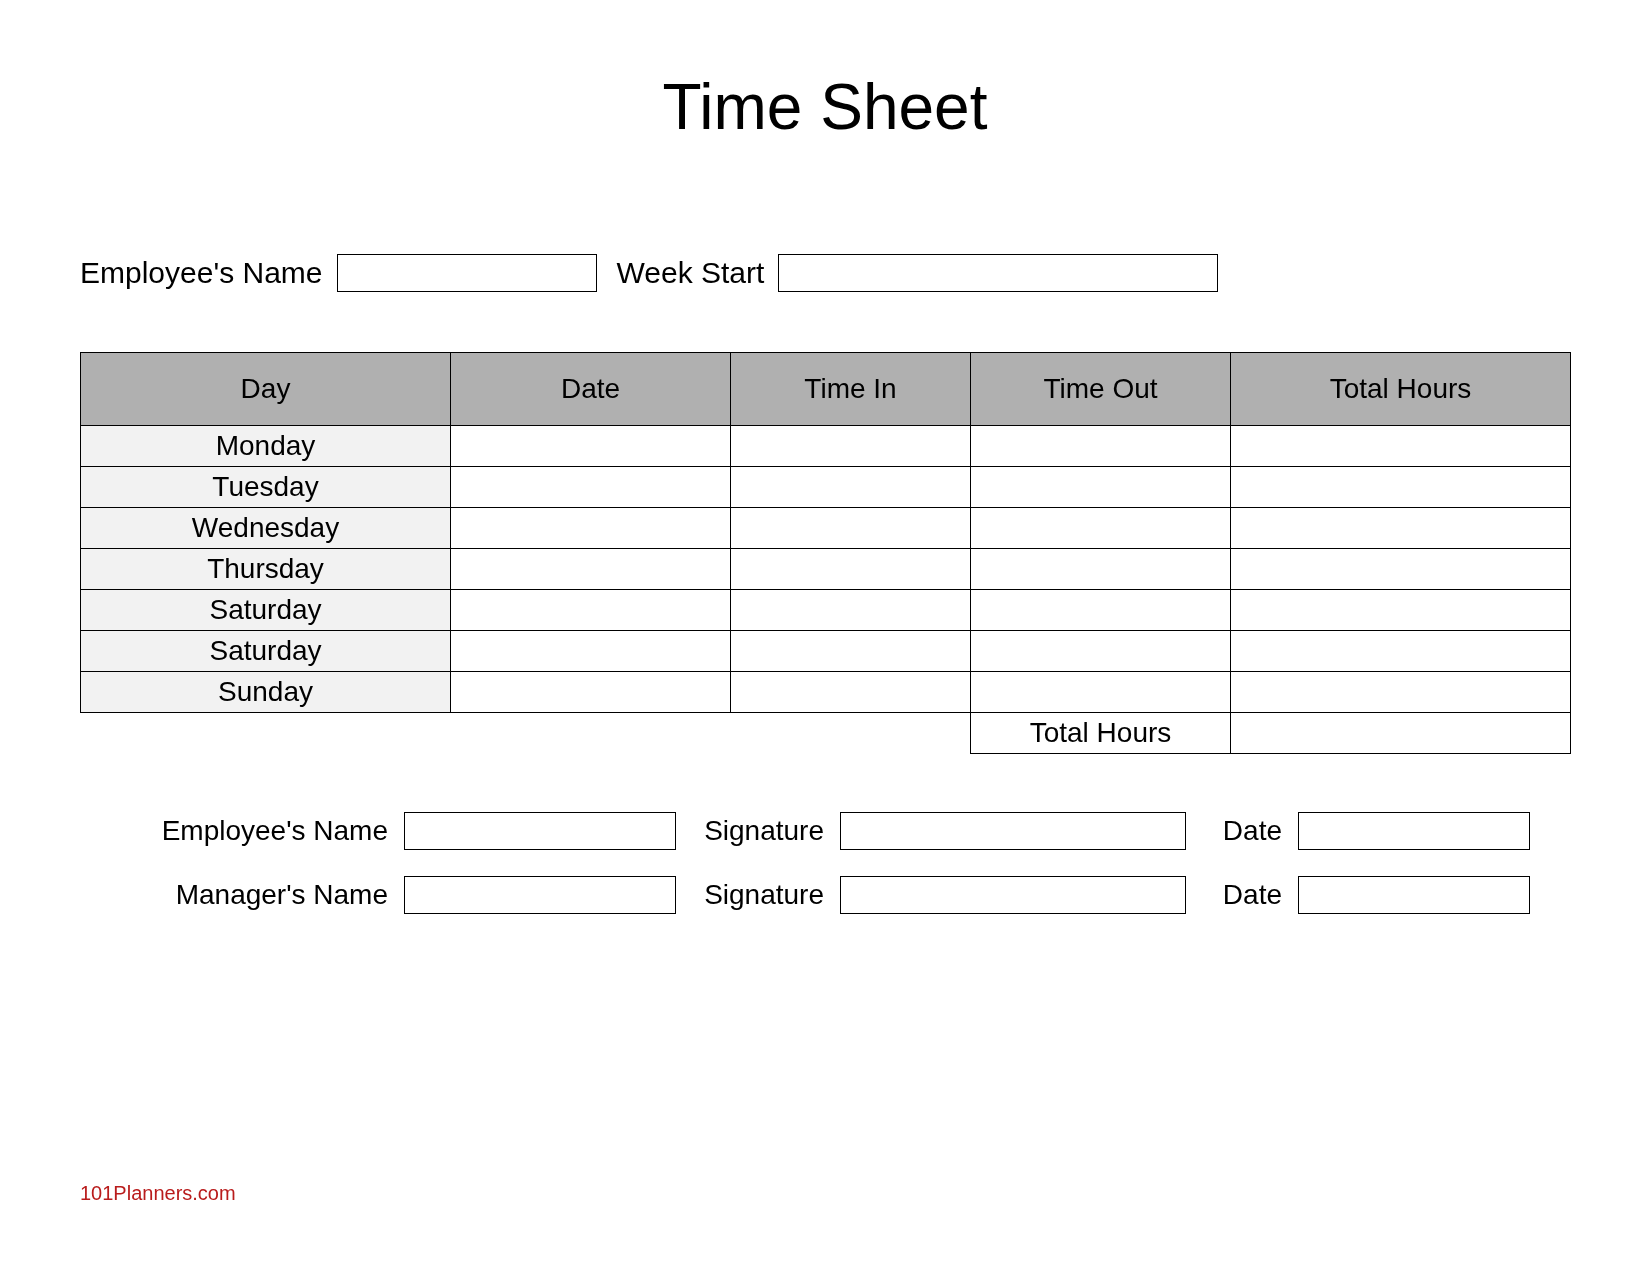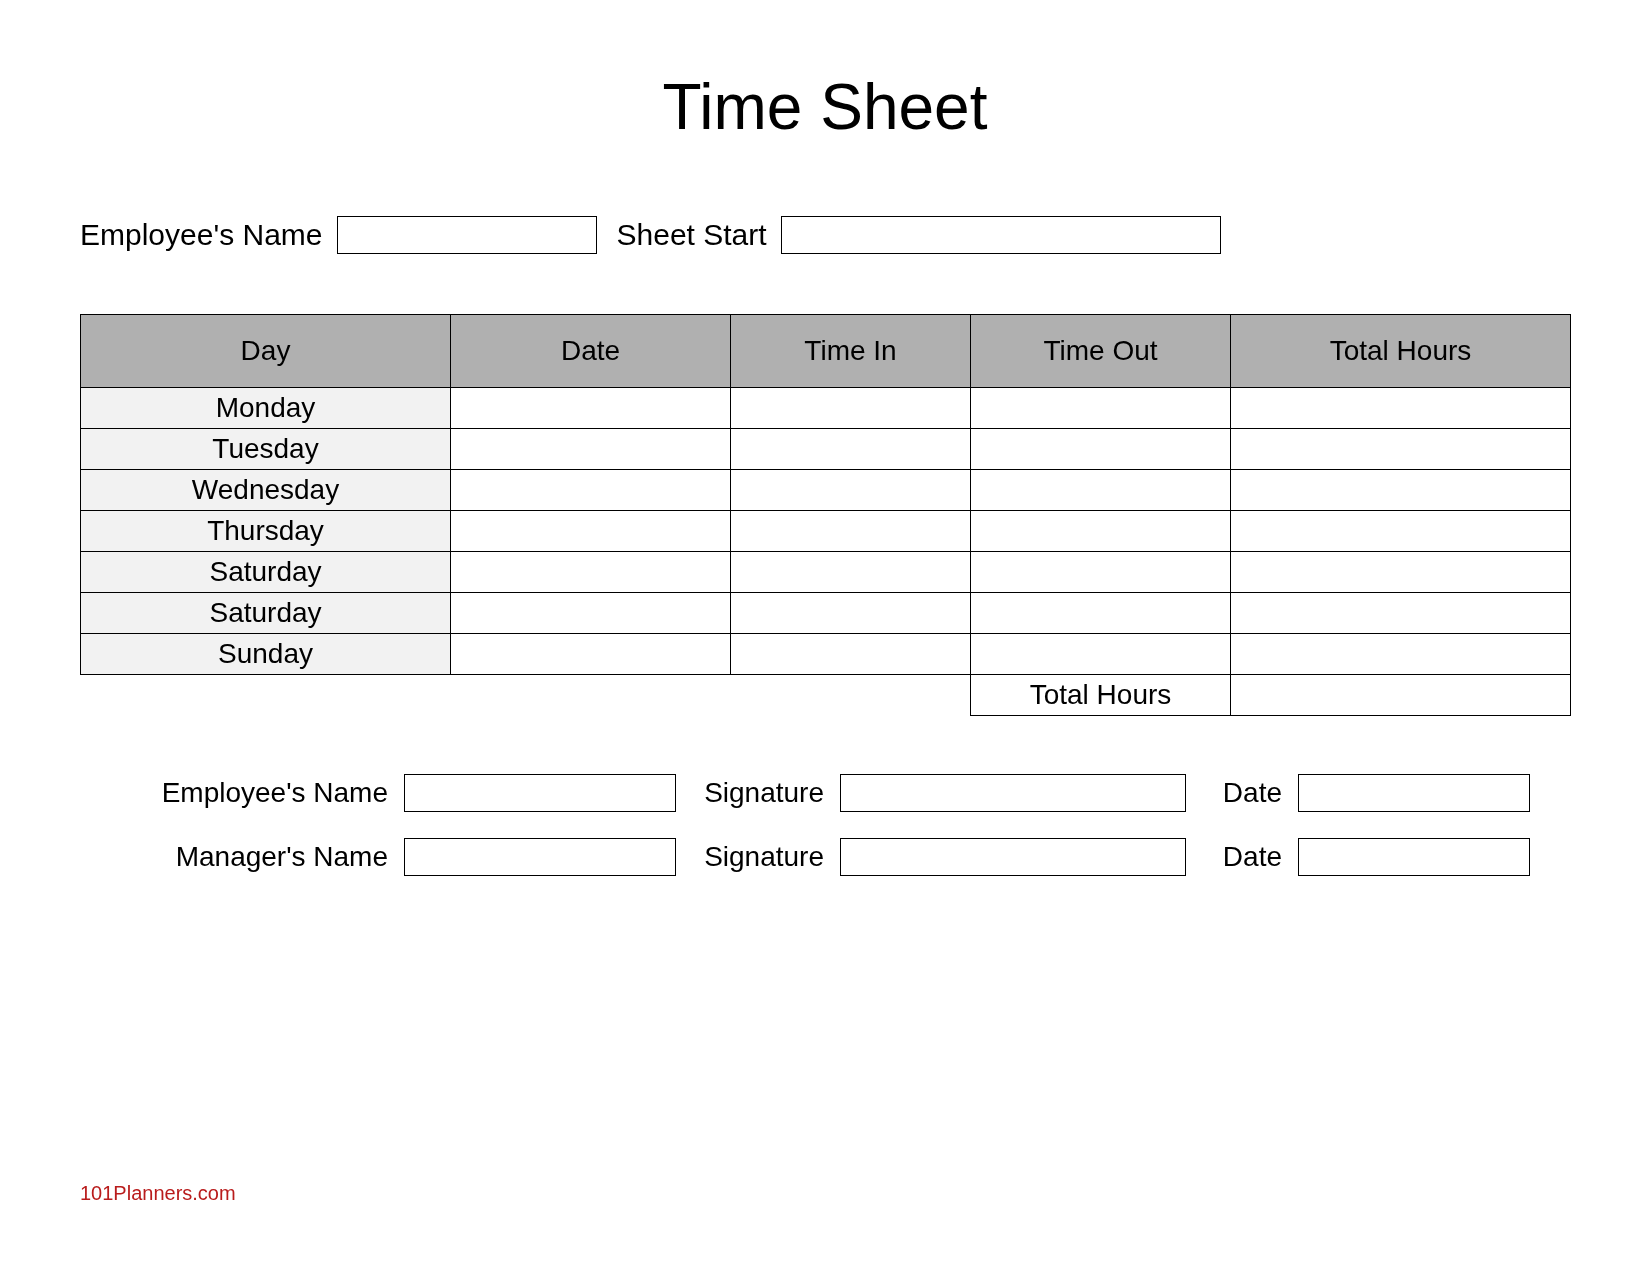--- a/index.html
+++ b/index.html
@@ -14,21 +14,21 @@
       height: 1275px;
       position: relative;
       padding: 60px 80px;
     }
     .title {
       text-align: center;
       font-size: 64px;
       font-weight: 400;
       color: #000;
       margin-top: 10px;
-      margin-bottom: 72px;
+      margin-bottom: 110px;
     }
     .top-fields {
       display: flex;
       align-items: center;
       gap: 14px;
       margin-bottom: 60px;
       font-size: 30px;
       color: #000;
     }
     .top-fields .field-box {
@@ -136,21 +136,21 @@
     }
   </style>
 </head>
 <body>
 
 <h1 class="title">Time Sheet</h1>
 
 <div class="top-fields">
   <span class="emp-name-label">Employee's Name</span>
   <span class="field-box emp-name-box"></span>
-  <span class="week-start-label">Sheet Start</span>
+  <span class="week-start-label">Week Start</span>
   <span class="field-box week-start-box"></span>
 </div>
 
 <table class="timesheet">
   <colgroup>
     <col class="col-day">
     <col class="col-date">
     <col class="col-timein">
     <col class="col-timeout">
     <col class="col-total">

